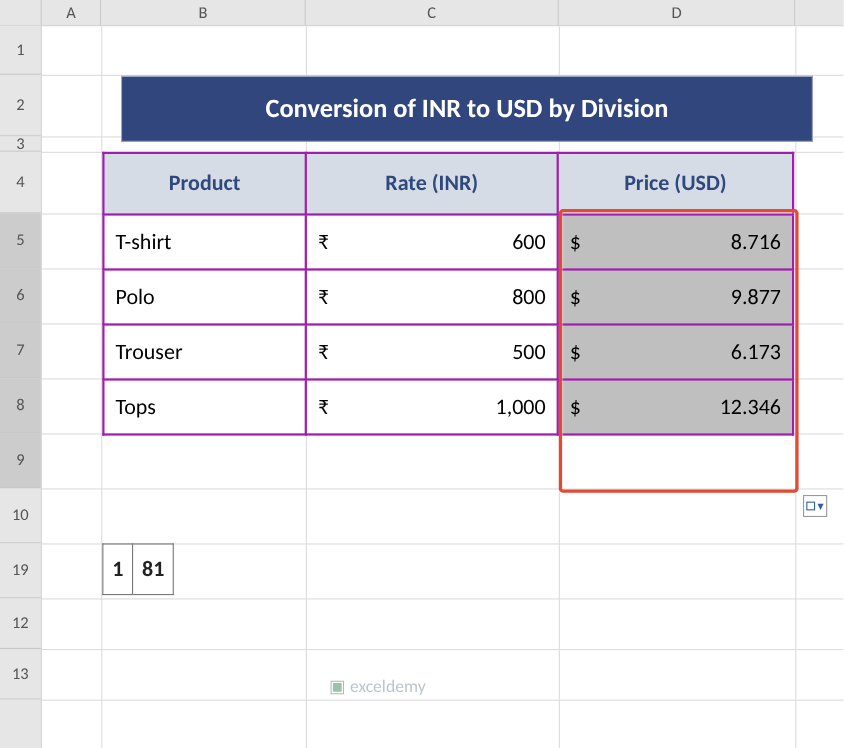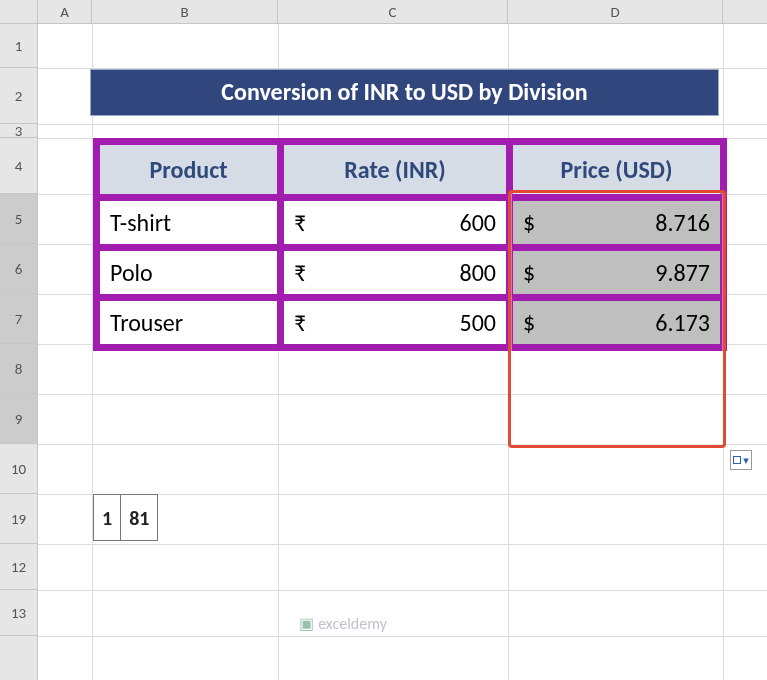--- a/index.html
+++ b/index.html
@@ -92,23 +92,23 @@
     justify-content: center;
     border: 1px solid #9aa7c6;
   }
 
   
   .xl-table {
     position: absolute;
     border-collapse: collapse;
   }
   .xl-table td, .xl-table th {
-    border: 7px solid #a21caf;
+    border: 2px solid #a21caf;
     padding: 0 10px;
-    font-size: 24px;
+    font-size: 20px;
     vertical-align: middle;
   }
   .xl-table th {
     background: #d6dce5;
     color: #2f497c;
     font-weight: bold;
     text-align: center;
   }
   .xl-table .money {
     display: flex;
@@ -230,21 +230,21 @@
   <div class="gridline-h" style="top:220px"></div>
   <div class="gridline-h" style="top:270px"></div>
   <div class="gridline-h" style="top:320px"></div>
   <div class="gridline-h" style="top:370px"></div>
   <div class="gridline-h" style="top:420px"></div>
   <div class="gridline-h" style="top:470px"></div>
   <div class="gridline-h" style="top:520px"></div>
   <div class="gridline-h" style="top:566px"></div>
   <div class="gridline-h" style="top:612px"></div>
 
-  <div class="title-bar" style="left:52px; top:45px; width:629px; height:47px">Conversion of INR to USD by Division</div>
+  <div class="title-bar" style="left:72px; top:45px; width:629px; height:60px">Conversion of INR to USD by Division</div>
 
   <table class="xl-table" style="left:55px; top:114px;">
     <tbody>
         <tr style="height:56px">
       <th style="width:184px">Product</th>
       <th style="width:229px">Rate (INR)</th>
       <th style="width:214px">Price (USD)</th>
     </tr>
     <tr style="height:50px">
       <td class="text">T-shirt</td>
@@ -284,20 +284,35 @@
               <span>500</span>
             </div>
           </td>
       <td class="sel">
             <div class="money">
               <span>$</span>
               <span>6.173</span>
             </div>
           </td>
     </tr>
+    <tr style="height:50px">
+      <td class="text">Tops</td>
+      <td>
+            <div class="money">
+              <span>₹</span>
+              <span>1,000</span>
+            </div>
+          </td>
+      <td class="sel">
+            <div class="money">
+              <span>$</span>
+              <span>12.346</span>
+            </div>
+          </td>
+    </tr>
   </tbody>
     </table>
 
   <div class="selection-box" style="left:470px; top:166px; width:218px; height:258px"></div>
 
   <div class="fill-opts" style="left:692px; top:426px">
     <div class="sq"></div>
       <span>▾</span>
   </div>
 

